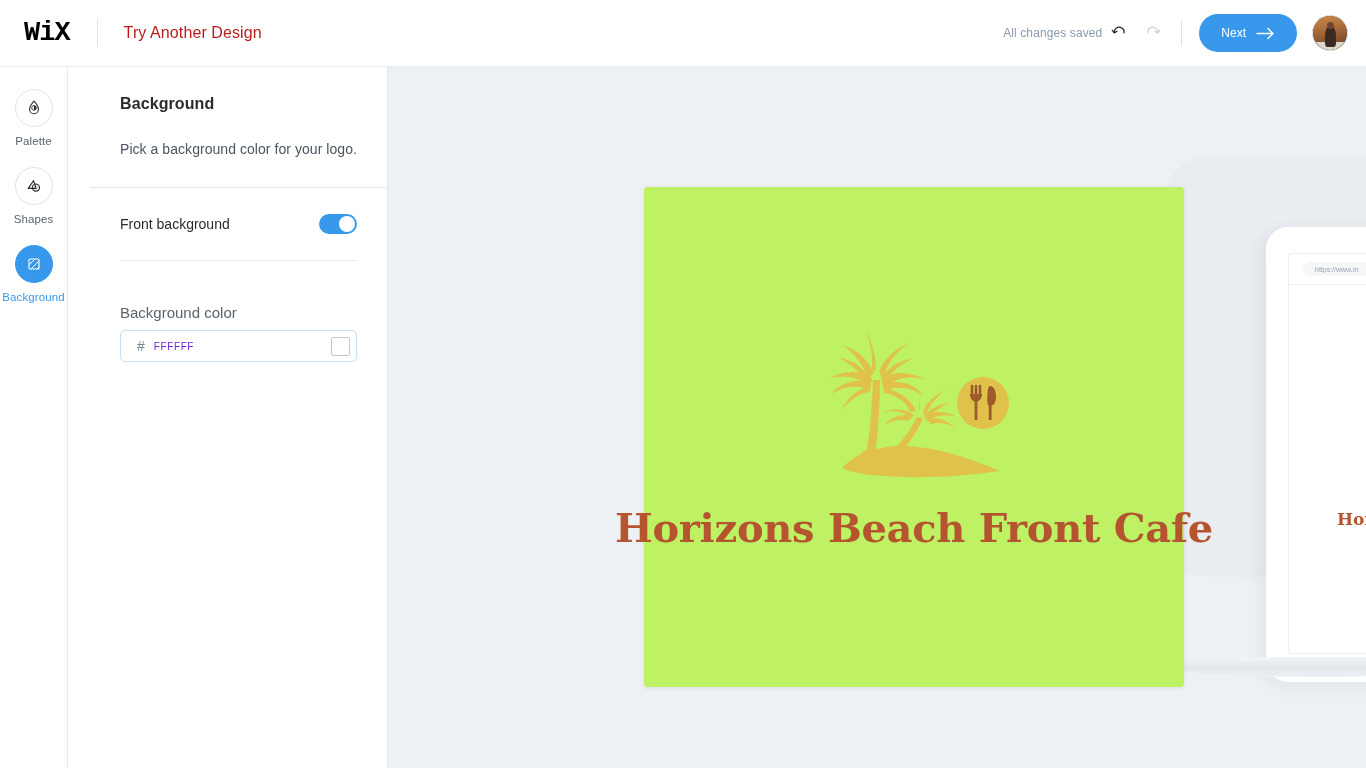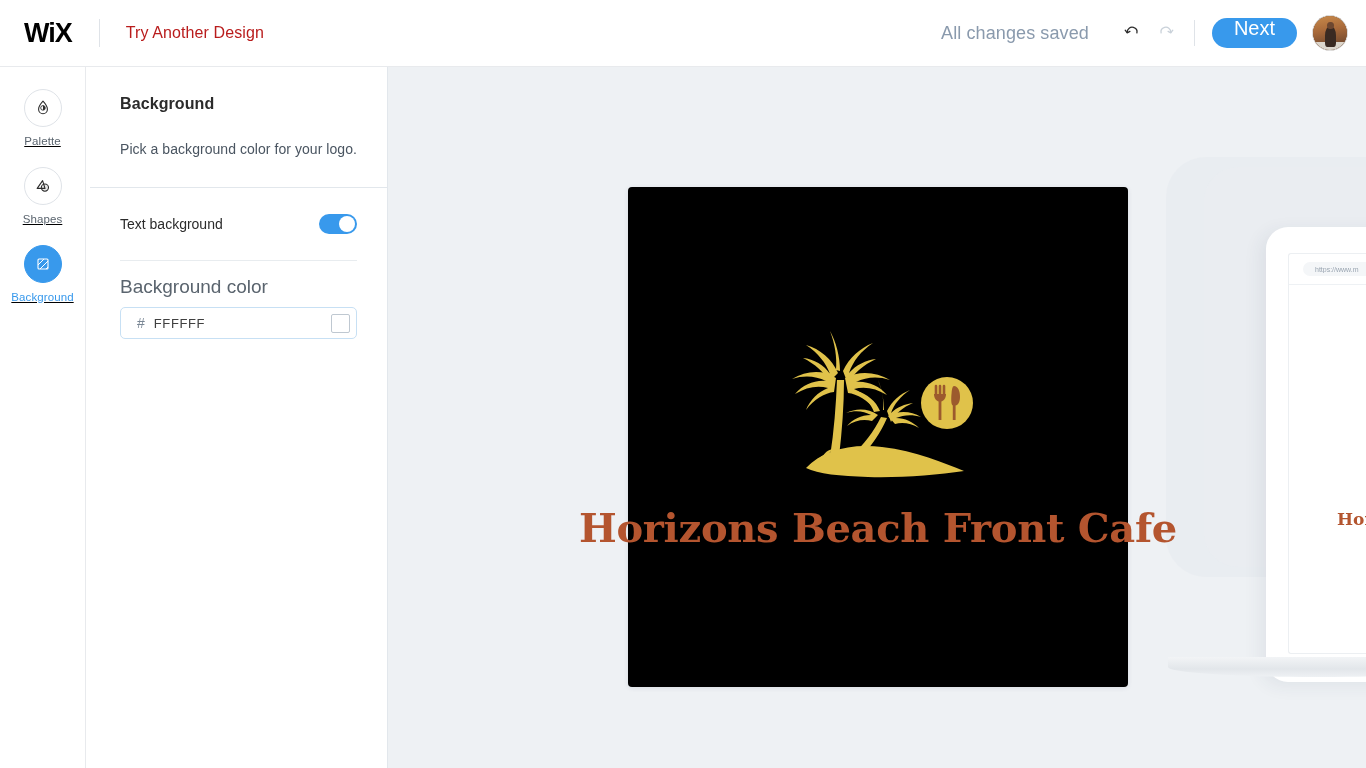--- a/index.html
+++ b/index.html
@@ -18,60 +18,59 @@
     background: #ffffff;
     border-bottom: 1px solid #e8eaed;
     display: flex; align-items: center;
     z-index: 30;
   }
   .wix-logo {
     margin-left: 24px;
     font-size: 27px; font-weight: 700;
     letter-spacing: -1px;
     color: #000000;
-    font-family: Liberation Sans, sans-serif;
+    font-family: Liberation Mono, monospace;
   }
   .header-divider {
     width: 1px; height: 28px;
     background: #dfe3e8;
     margin-left: 27px;
   }
   .header-title {
     margin-left: 26px;
     font-size: 16px; color: #b91c1c;
     letter-spacing: 0.1px;
   }
   .header-right {
     margin-left: auto; display: flex;
     align-items: center; padding-right: 18px;
   }
   .save-status {
-    font-size: 18px; color: #8a9aad;
-    margin-right: 26px; letter-spacing: 0.1px;
+    font-size: 12px; color: #8a9aad;
+    letter-spacing: 0.1px;
   }
   .icon-btn {
     width: 34px; height: 34px;
     display: flex; align-items: center; justify-content: center;
     cursor: pointer; background: none; border: none;
   }
   .icon-btn.disabled { cursor: default; }
   .hdr-sep {
     width: 1px; height: 26px;
     background: #dfe3e8;
     margin: 0 17px 0 11px;
   }
   .next-btn {
     display: flex; align-items: center; justify-content: center;
     gap: 10px;
-    height: 30px; padding: 0 22px;
+    height: 38px; padding: 0 22px;
     background: #3899ec; color: #ffffff;
     border: none; border-radius: 19px;
-    font-size: 20px; cursor: pointer;
+    font-size: 12px; cursor: pointer;
     font-family: "Liberation Sans", sans-serif;
-    flex-direction: column;
   }
   .avatar {
     width: 36px; height: 36px;
     border-radius: 50%;
     margin-left: 15px;
     overflow: hidden;
     border: 1px solid #e2e2e2;
     cursor: pointer;
     position: relative;
     background: #6b4f3a;
@@ -82,26 +81,25 @@
     width:34%; height:62%; border-radius:45% 45% 20% 20%;
     background:#3a2a22; }
   .avatar .av-head { position:absolute; left:42%; top:17%;
     width:20%; height:22%; border-radius:50%; background:#6d4730; }
   .avatar .av-table { position:absolute; left:0; bottom:0;
     width:100%; height:24%; background:#dcd6cc; }
 
   
   .rail {
     position: absolute; top: 67px; left: 0;
-    width: 86px; height: 701px;
+    width: 68px; height: 701px;
     background: #ffffff;
     border-right: 1px solid #e8eaed;
     padding-top: 22px;
     z-index: 20;
-    text-decoration: underline;
   }
   .rail-item {
     display: flex; flex-direction: column;
     align-items: center;
     margin-bottom: 20px;
     cursor: pointer;
   }
   .rail-circle {
     width: 38px; height: 38px;
     border-radius: 50%;
@@ -155,35 +153,35 @@
     position: relative; cursor: pointer;
     flex-shrink: 0;
   }
   .toggle .knob {
     position: absolute; top: 2px; right: 2px;
     width: 16px; height: 16px;
     border-radius: 50%; background: #ffffff;
   }
   .thin-rule { height: 1px; background: #e8ecef; }
   .field-label {
-    margin-top: 15px; margin-bottom: 9px;
-    font-size: 19px; color: #5a646e;
+    margin-top: 43px; margin-bottom: 9px;
+    font-size: 15px; color: #5a646e;
   }
   .color-field {
     height: 32px;
     border: 1px solid #c7e0f4;
     border-radius: 5px;
     display: flex; align-items: center;
     padding: 0 6px 0 16px;
     background: #ffffff;
     cursor: text;
   }
   .hash { font-size: 14px; color: #7a8795; margin-right: 9px; }
   .hexval {
-    font-size: 13px; color: #404040;
+    font-size: 10px; color: #6d28d9;
     letter-spacing: 0.6px; flex: 1;
     border: none; outline: none; background: transparent;
     font-family: "Liberation Sans", sans-serif;
     padding: 0;
   }
   .swatch {
     width: 19px; height: 19px;
     border: 1px solid #bfc8d1;
     border-radius: 2px;
     background: #ffffff;
@@ -191,23 +189,23 @@
   }
 
   
   .stage {
     position: absolute; top: 67px; left: 388px;
     width: 978px; height: 701px;
     background: #eef1f4;
     overflow: hidden;
   }
   .logo-card {
-    position: absolute; left: 240px; top: 120px;
-    width: 500px; height: 500px;
-    background: #000000;
+    position: absolute; left: 256px; top: 120px;
+    width: 540px; height: 500px;
+    background: #bef264;
     border-radius: 4px;
     box-shadow: 0 1px 5px rgba(40,60,90,0.10);
   }
   .logo-inner {
     position: absolute; left: 0; top: 0;
     width: 100%; height: 100%;
     display: flex; flex-direction: column;
     align-items: center; justify-content: center;
   }
   .logo-art { width: 260px; height: 175px; display:block; }
@@ -380,21 +378,21 @@
 
   <div class="panel">
     <div class="panel-head">
       <div class="panel-title">Background</div>
       <div class="panel-sub">Pick a background color for your logo.</div>
     </div>
     <div class="panel-rule"></div>
 
     <div class="panel-body">
       <div class="row-toggle">
-        <div class="row-label">Text background</div>
+        <div class="row-label">Front background</div>
         <div class="toggle">
           <div class="knob"></div>
         </div>
       </div>
 
       <div class="thin-rule"></div>
 
       <div class="field-label">Background color</div>
 
       <div class="color-field">

